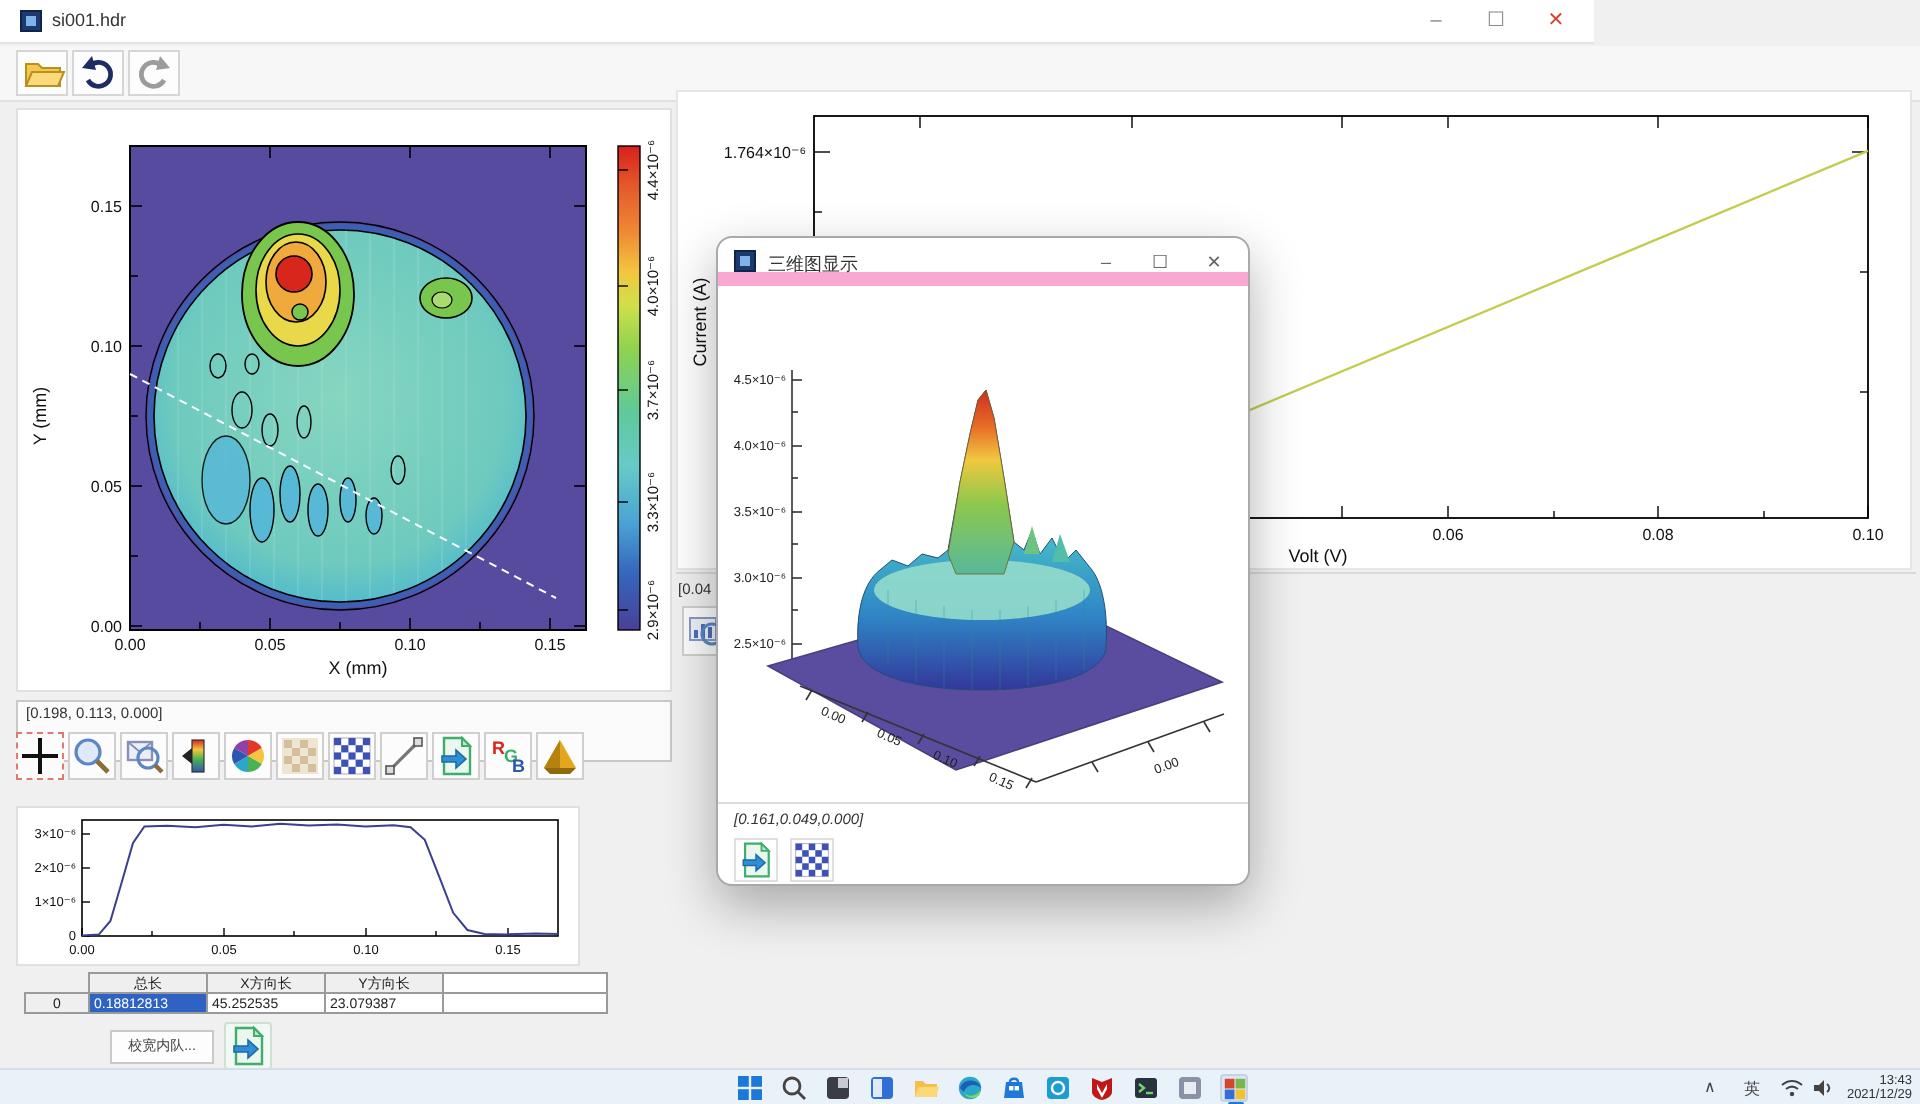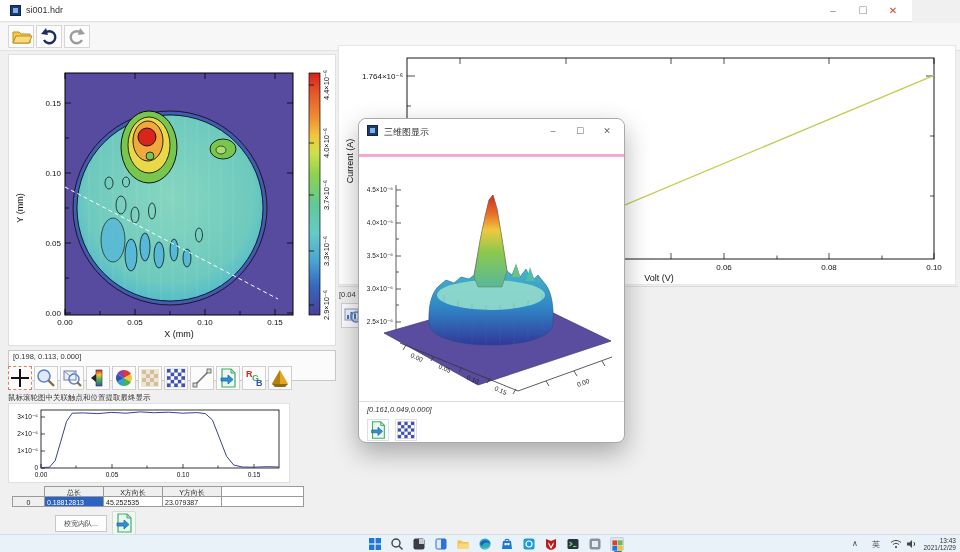--- a/index.html
+++ b/index.html
@@ -1,42 +1,42 @@
 <!DOCTYPE html>
 <html><head>
 <meta charset="utf-8">
 <style>
   html,body{margin:0;padding:0;background:#cfcfcf;}
   *{box-sizing:border-box;}
   .screen{position:relative;width:960px;height:552px;overflow:hidden;
     font-family:"Liberation Sans","DejaVu Sans",sans-serif;background:#f0f0f0;color:#222;}
   .abs{position:absolute;}
   
-  .titlebar{left:0;top:0;width:912px;height:22px;background:#ffffff;border-bottom:1px solid #e3e3e3;}
+  .titlebar{left:0;top:0;width:797px;height:22px;background:#ffffff;border-bottom:1px solid #e3e3e3;}
   .titletext{left:26px;top:5px;font-size:9px;color:#333;}
   .appicon{left:10px;top:5px;width:11px;height:11px;background:#1d3a6e;border:1px solid #10234a;}
   .appicon i{position:absolute;left:2px;top:2px;width:5px;height:5px;background:#7fb2e8;display:block;}
   .winctl{top:0px;height:22px;width:30px;text-align:center;line-height:22px;font-size:10px;color:#888;}
   .toolbar{left:0;top:23px;width:960px;height:28px;background:#f7f7f7;border-bottom:1px solid #e2e2e2;}
   .tbtn{top:2px;width:26px;height:23px;background:#fdfdfd;border:1px solid #d6d6d6;}
   
   .white{background:#ffffff;border:1px solid #e0e0e0;}
   .statusbox{border:1px solid #c9c9c9;background:#fbfbfb;font-size:7.5px;line-height:12px;padding-left:4px;color:#333;}
   .tinytext{font-size:7.5px;color:#333;}
   .tool24{width:24px;height:24px;background:#fcfcfc;border:1px solid #cfcfcf;position:absolute;top:0;}
   .tool24.sel{border:1px dashed #e07b6a;}
   
   .tbl{font-size:7px;color:#222;}
   .tbl .cell{position:absolute;height:11px;line-height:11px;border:1px solid #9a9a9a;background:#fff;padding-left:2px;}
   .tbl .hd{background:#efefef;text-align:center;padding-left:0;}
   .tbl .selcell{background:#2e63c4;color:#fff;}
   
   .floatwin{left:358px;top:118px;width:267px;height:325px;background:#fff;border:1px solid #a9a9a9;
     border-radius:8px;box-shadow:0 10px 26px rgba(0,0,0,.3);}
-  .floatbar{left:0;top:0;width:100%;height:38px;border-bottom:3px solid #f9a8d4;border-radius:8px 8px 0 0;background:#fff;}
+  .floatbar{left:0;top:0;width:100%;height:24px;border-bottom:7px solid #f9a8d4;border-radius:8px 8px 0 0;background:#fff;}
   .fctl{top:1px;height:22px;width:26px;text-align:center;line-height:22px;font-size:9px;color:#666;}
   
   .taskbar{left:0;top:534px;width:960px;height:18px;background:#e9f1f9;border-top:1px solid #d4dde8;}
   .tico{top:2px;width:14px;height:14px;}
   .tico.active{background:#dbe6f2;border:1px solid #c3d2e4;border-radius:2px;}
   .tray{font-size:8px;color:#444;}
   .clock{font-size:6.5px;line-height:7px;text-align:right;color:#333;}
   svg text{font-family:"Liberation Sans","DejaVu Sans",sans-serif;}
 </style>
 </head>
@@ -317,21 +317,20 @@
       </div>
       <div class="tool24" style="left:260px;">
         <svg width="22" height="22" viewBox="0 0 22 22">
           <path d="M11 3 L19 17 L3 17 Z" fill="#e2a71f"></path>
           <path d="M11 3 L11 17 L3 17 Z" fill="#b5820f"></path>
           <path d="M3 17 L19 17 L16 20 L6 20 Z" fill="#8f6a0c"></path>
         </svg>
       </div>
     </div>
 
-    <div class="abs tinytext" style="left:8px;top:393px;width:300px;">鼠标滚轮图中关联触点和位置提取最终显示</div>
 
     <div class="abs white" style="left:8px;top:403px;width:282px;height:80px;">
       <svg width="280" height="78" viewBox="0 0 280 78">
         <rect x="32" y="6" width="238" height="58" fill="#fff" stroke="#000" stroke-width="0.8"></rect>
         <g stroke="#000" stroke-width="0.7">
           <line x1="32" y1="64" x2="32" y2="60"></line>
             <line x1="103" y1="64" x2="103" y2="60"></line>
           <line x1="174" y1="64" x2="174" y2="60"></line>
             <line x1="245" y1="64" x2="245" y2="60"></line>
           <line x1="67" y1="64" x2="67" y2="61.5"></line>

